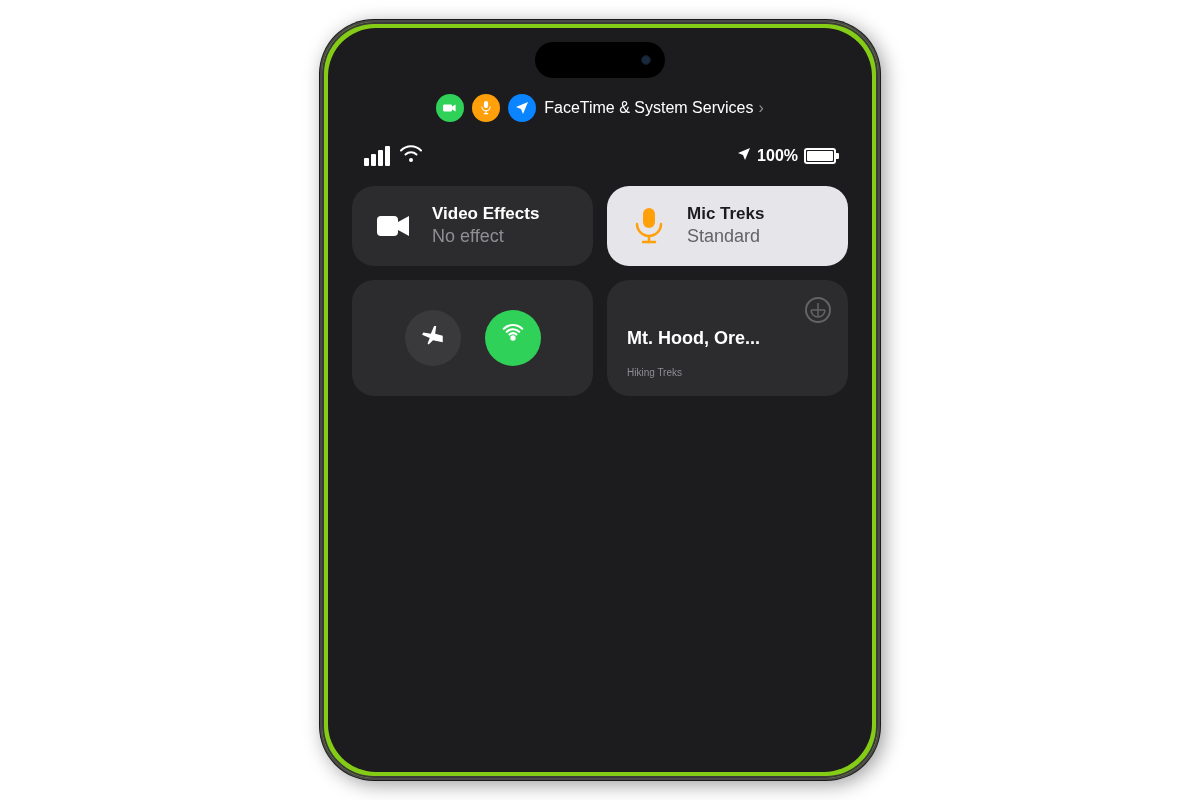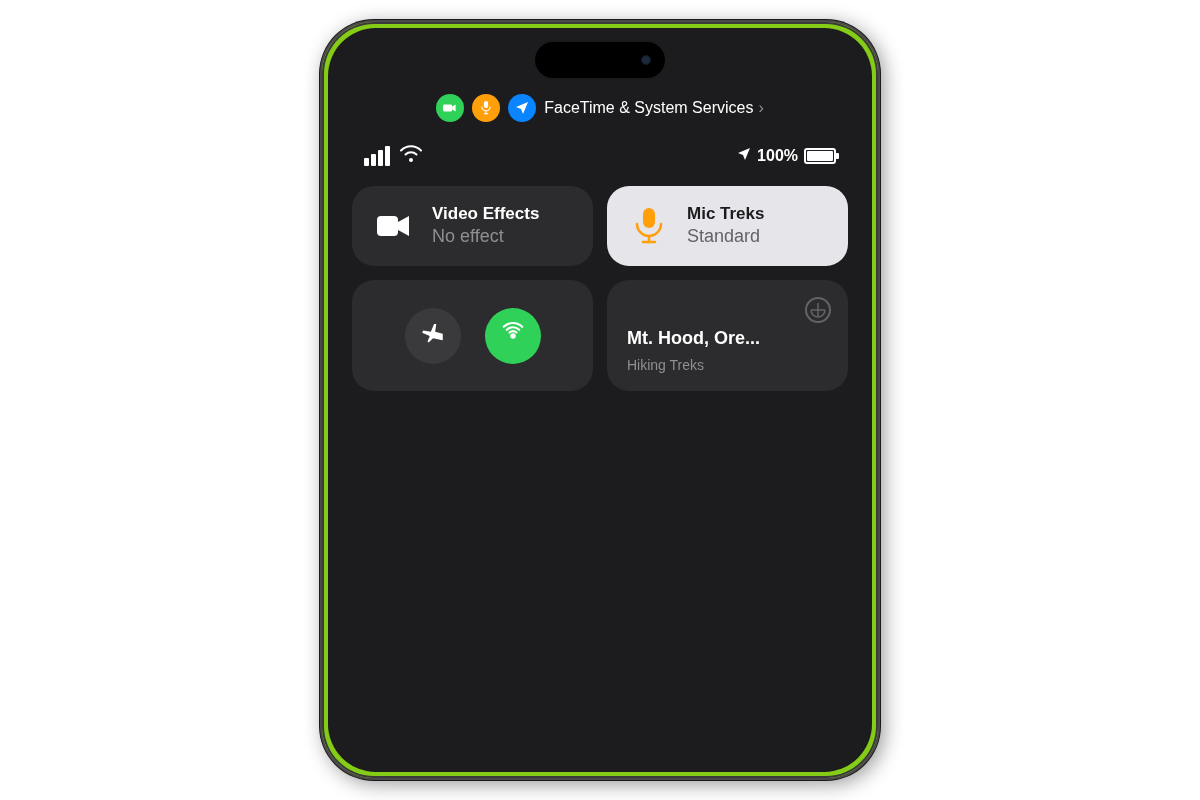--- a/index.html
+++ b/index.html
@@ -346,23 +346,23 @@
       margin-top: 30px;
     }
 
     .map-title {
       font-size: 18px;
       font-weight: 700;
       color: #ffffff;
     }
 
     .map-subtitle {
-      font-size: 14px;
+      font-size: 10px;
       color: #8e8e93;
-      margin-top: 8px;
+      margin-top: 18px;
     }
 
     
     svg { overflow: visible; }
   </style>
 </head>
 <body>
 
 <div class="scene">
   <div class="phone">

